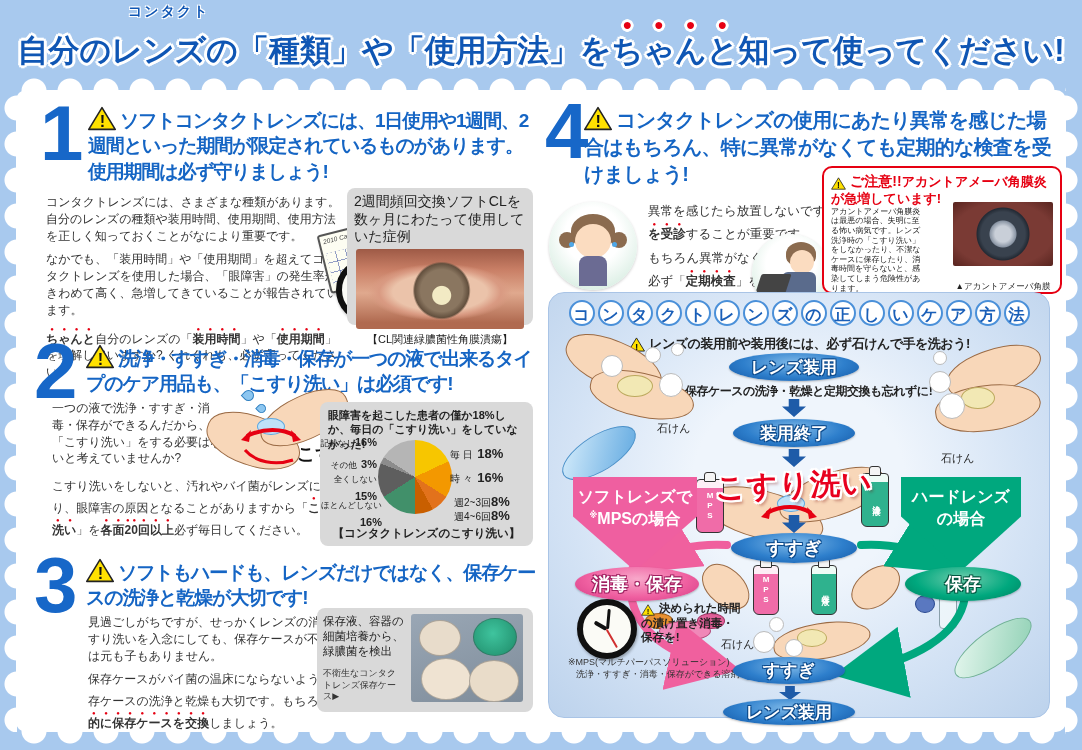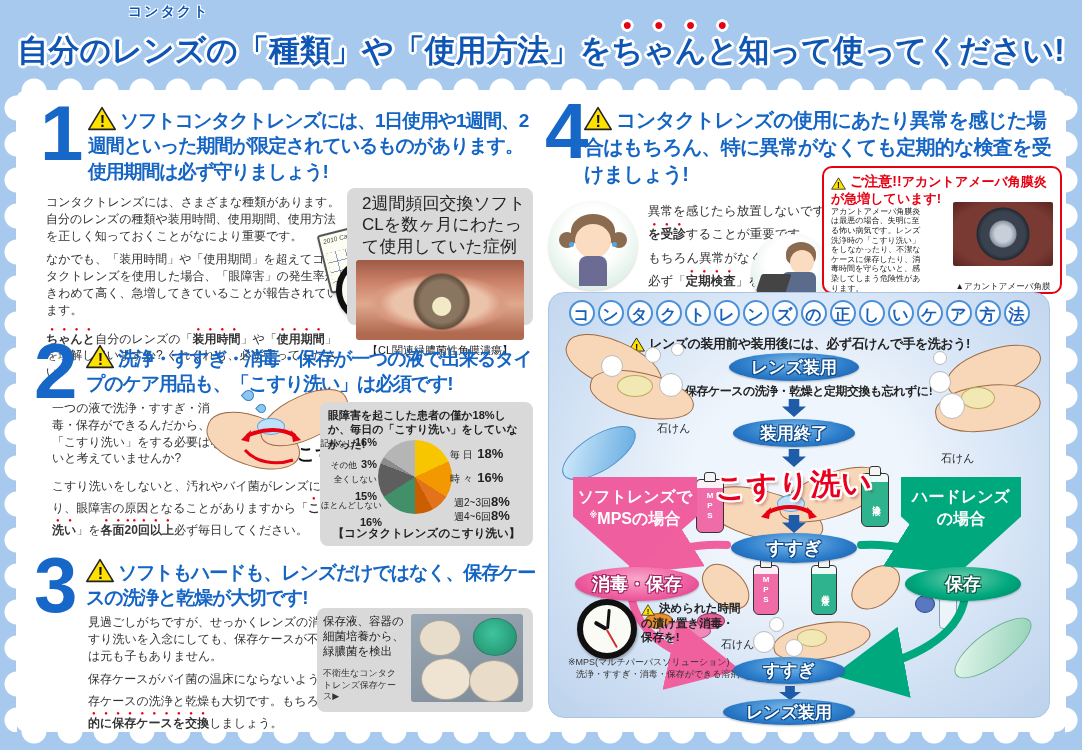--- a/index.html
+++ b/index.html
@@ -30,21 +30,21 @@
 
   
   .num{position:absolute;font-size:78px;font-weight:bold;color:#1767C8;line-height:0.92;}
   .h-blue{position:absolute;font-weight:bold;color:#1565C4;letter-spacing:-1.2px;line-height:1.34;}
   .body-t{position:absolute;color:#333;line-height:1.4;}
   .body-t p{margin:0 0 7px 0;}
   .warn-ic{display:inline-block;vertical-align:-4px;margin-right:4px;}
   .gpanel{position:absolute;background:#D9D9D9;border-radius:8px;box-sizing:border-box;}
 
   
-  .p1-title{font-size:17px;line-height:1.25;color:#222;margin:0 0 3px 8px;}
+  .p1-title{font-size:14px;line-height:1.25;color:#222;margin:0 0 3px 0;}
   .eye1{width:168px;height:80px;margin:0 auto;border-radius:3px;
     background:
       radial-gradient(circle 11px at 51% 58%,#F2EAC4 0 9px,rgba(0,0,0,0) 10px),
       radial-gradient(circle 30px at 51% 52%,#8A7660 0 21px,#63503E 27px,rgba(0,0,0,0) 29px),
       radial-gradient(ellipse 76px 30px at 50% 54%,#EBC3AA 0 62%,#D99A82 80%,rgba(0,0,0,0) 95%),
       linear-gradient(#9E5A46,#C97F66 26%,#E0A98E 55%,#B06A50 92%);}
   .p1-cap{font-size:11px;color:#222;text-align:center;margin-top:3px;}
 
   
   .calendar{position:absolute;width:52px;height:56px;background:#FDFDF2;border:2px solid #555;border-radius:3px;

